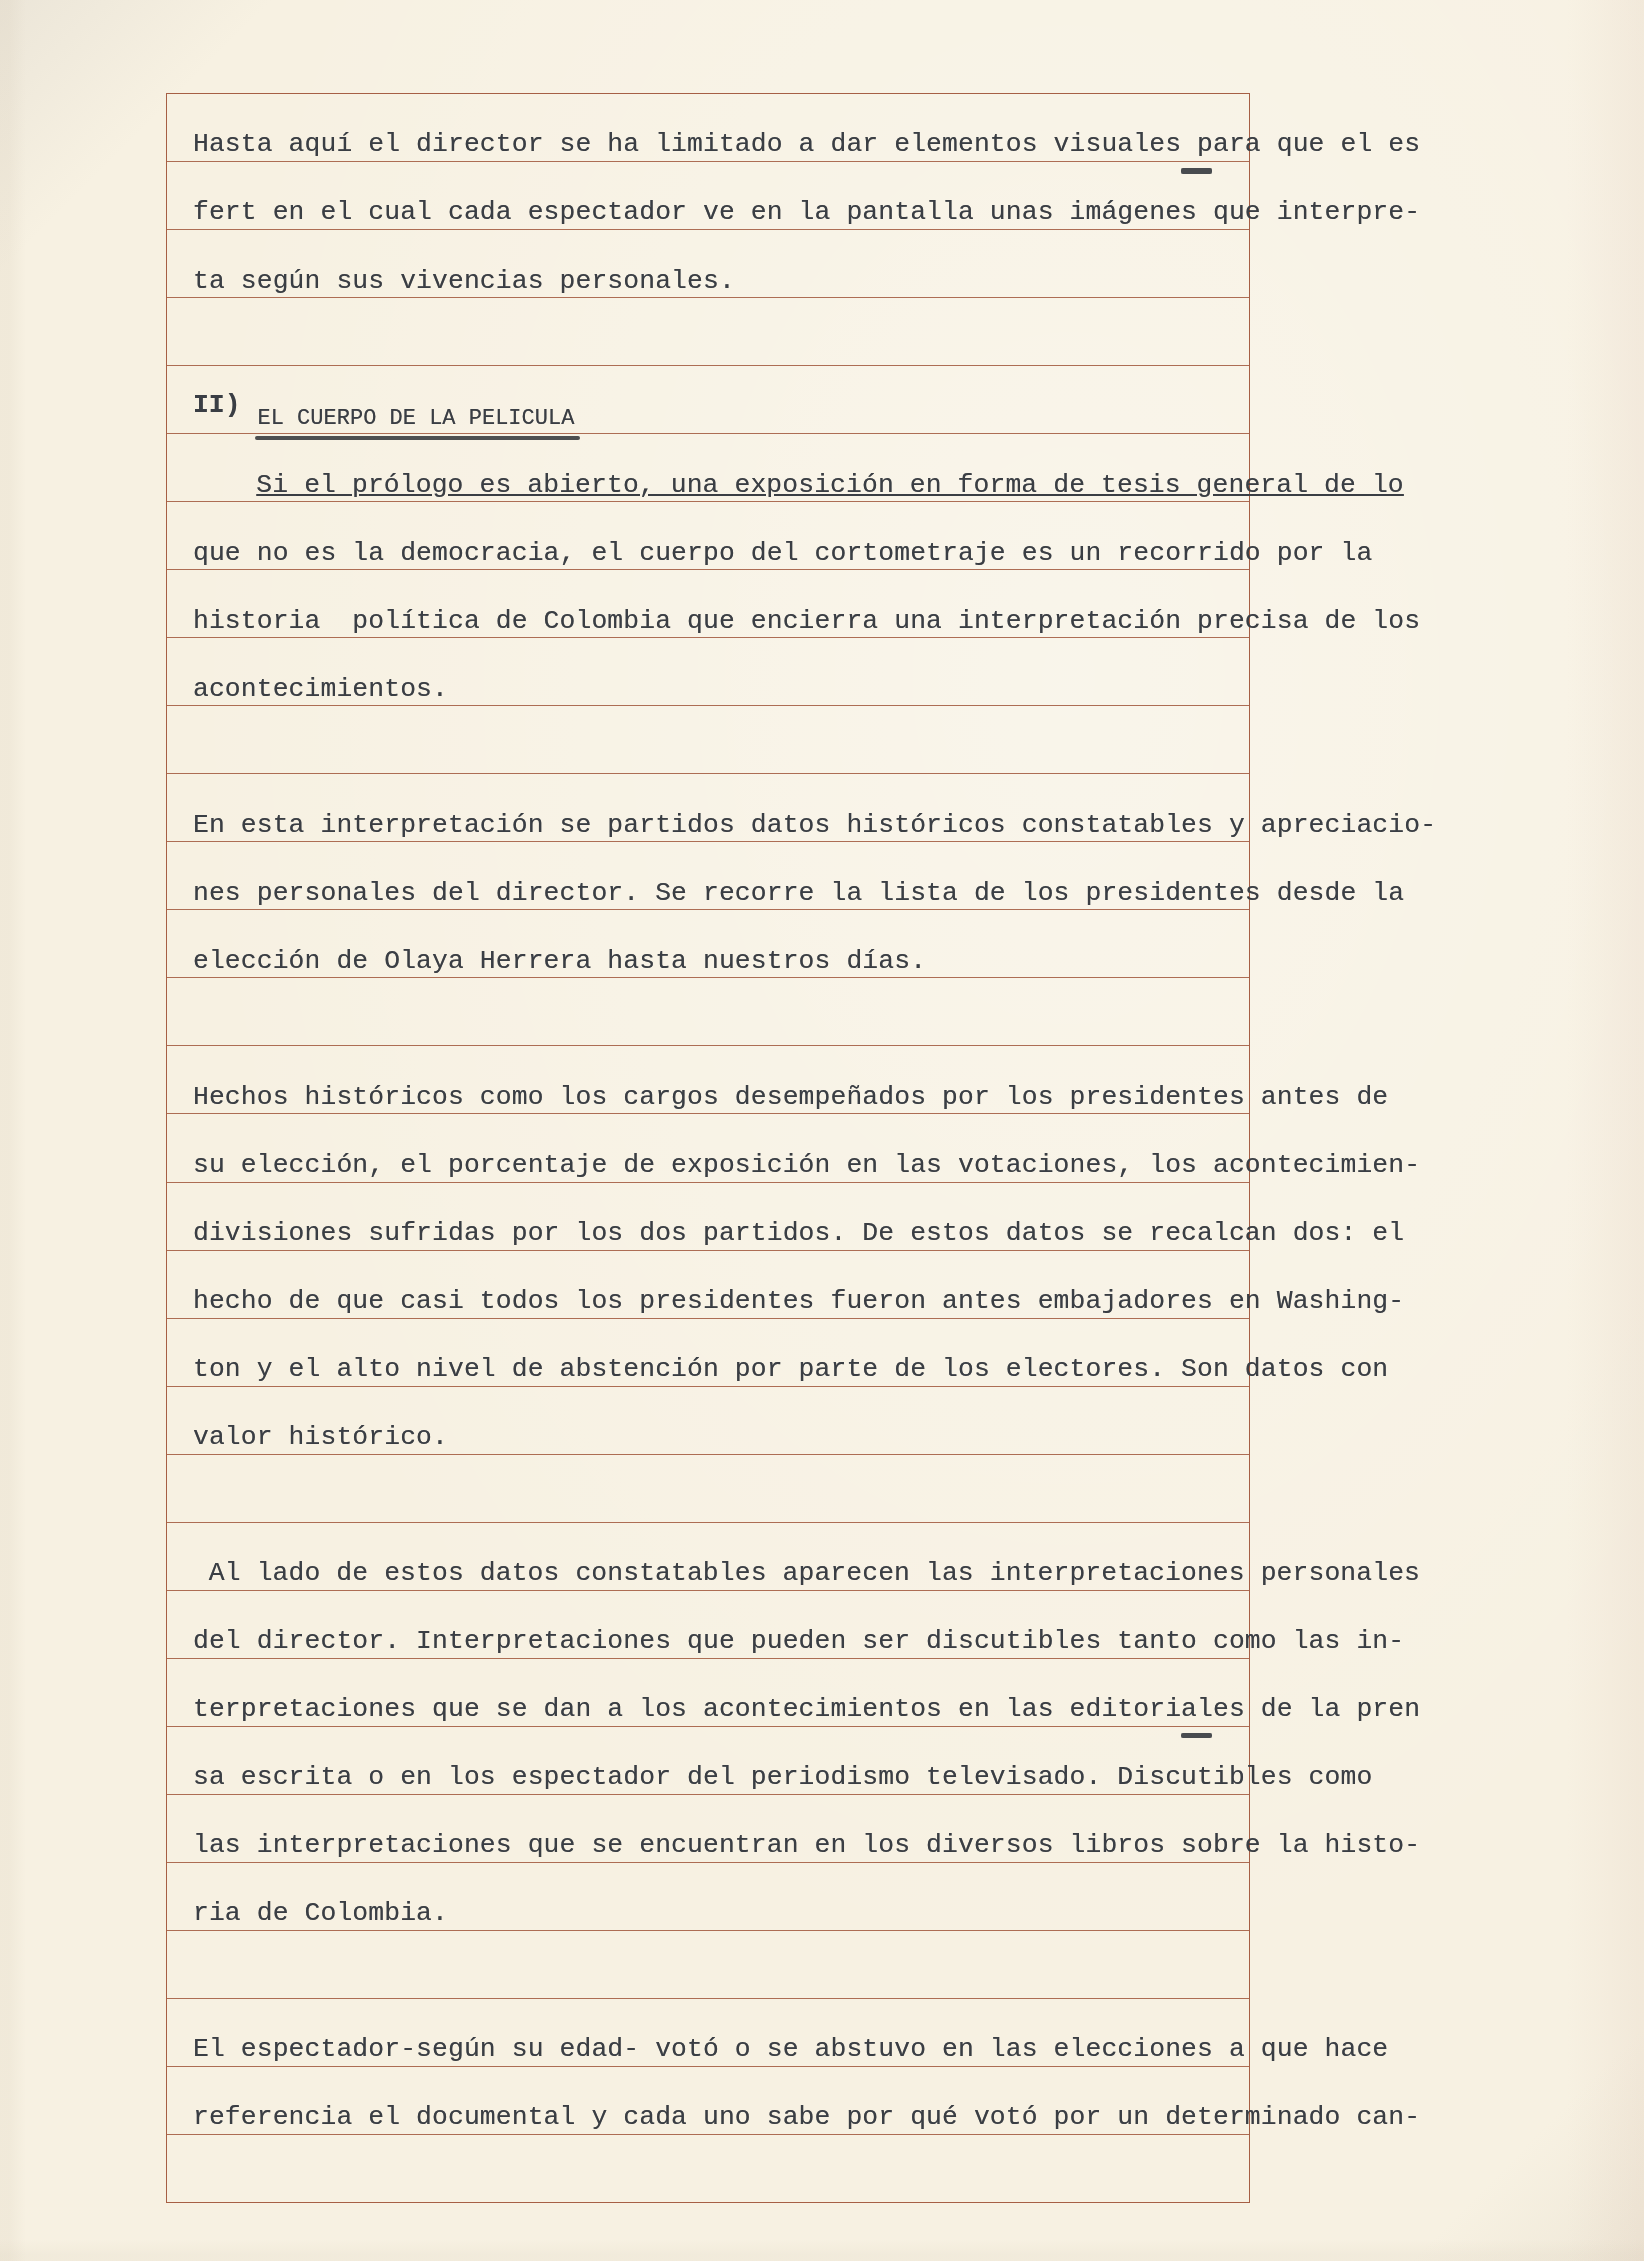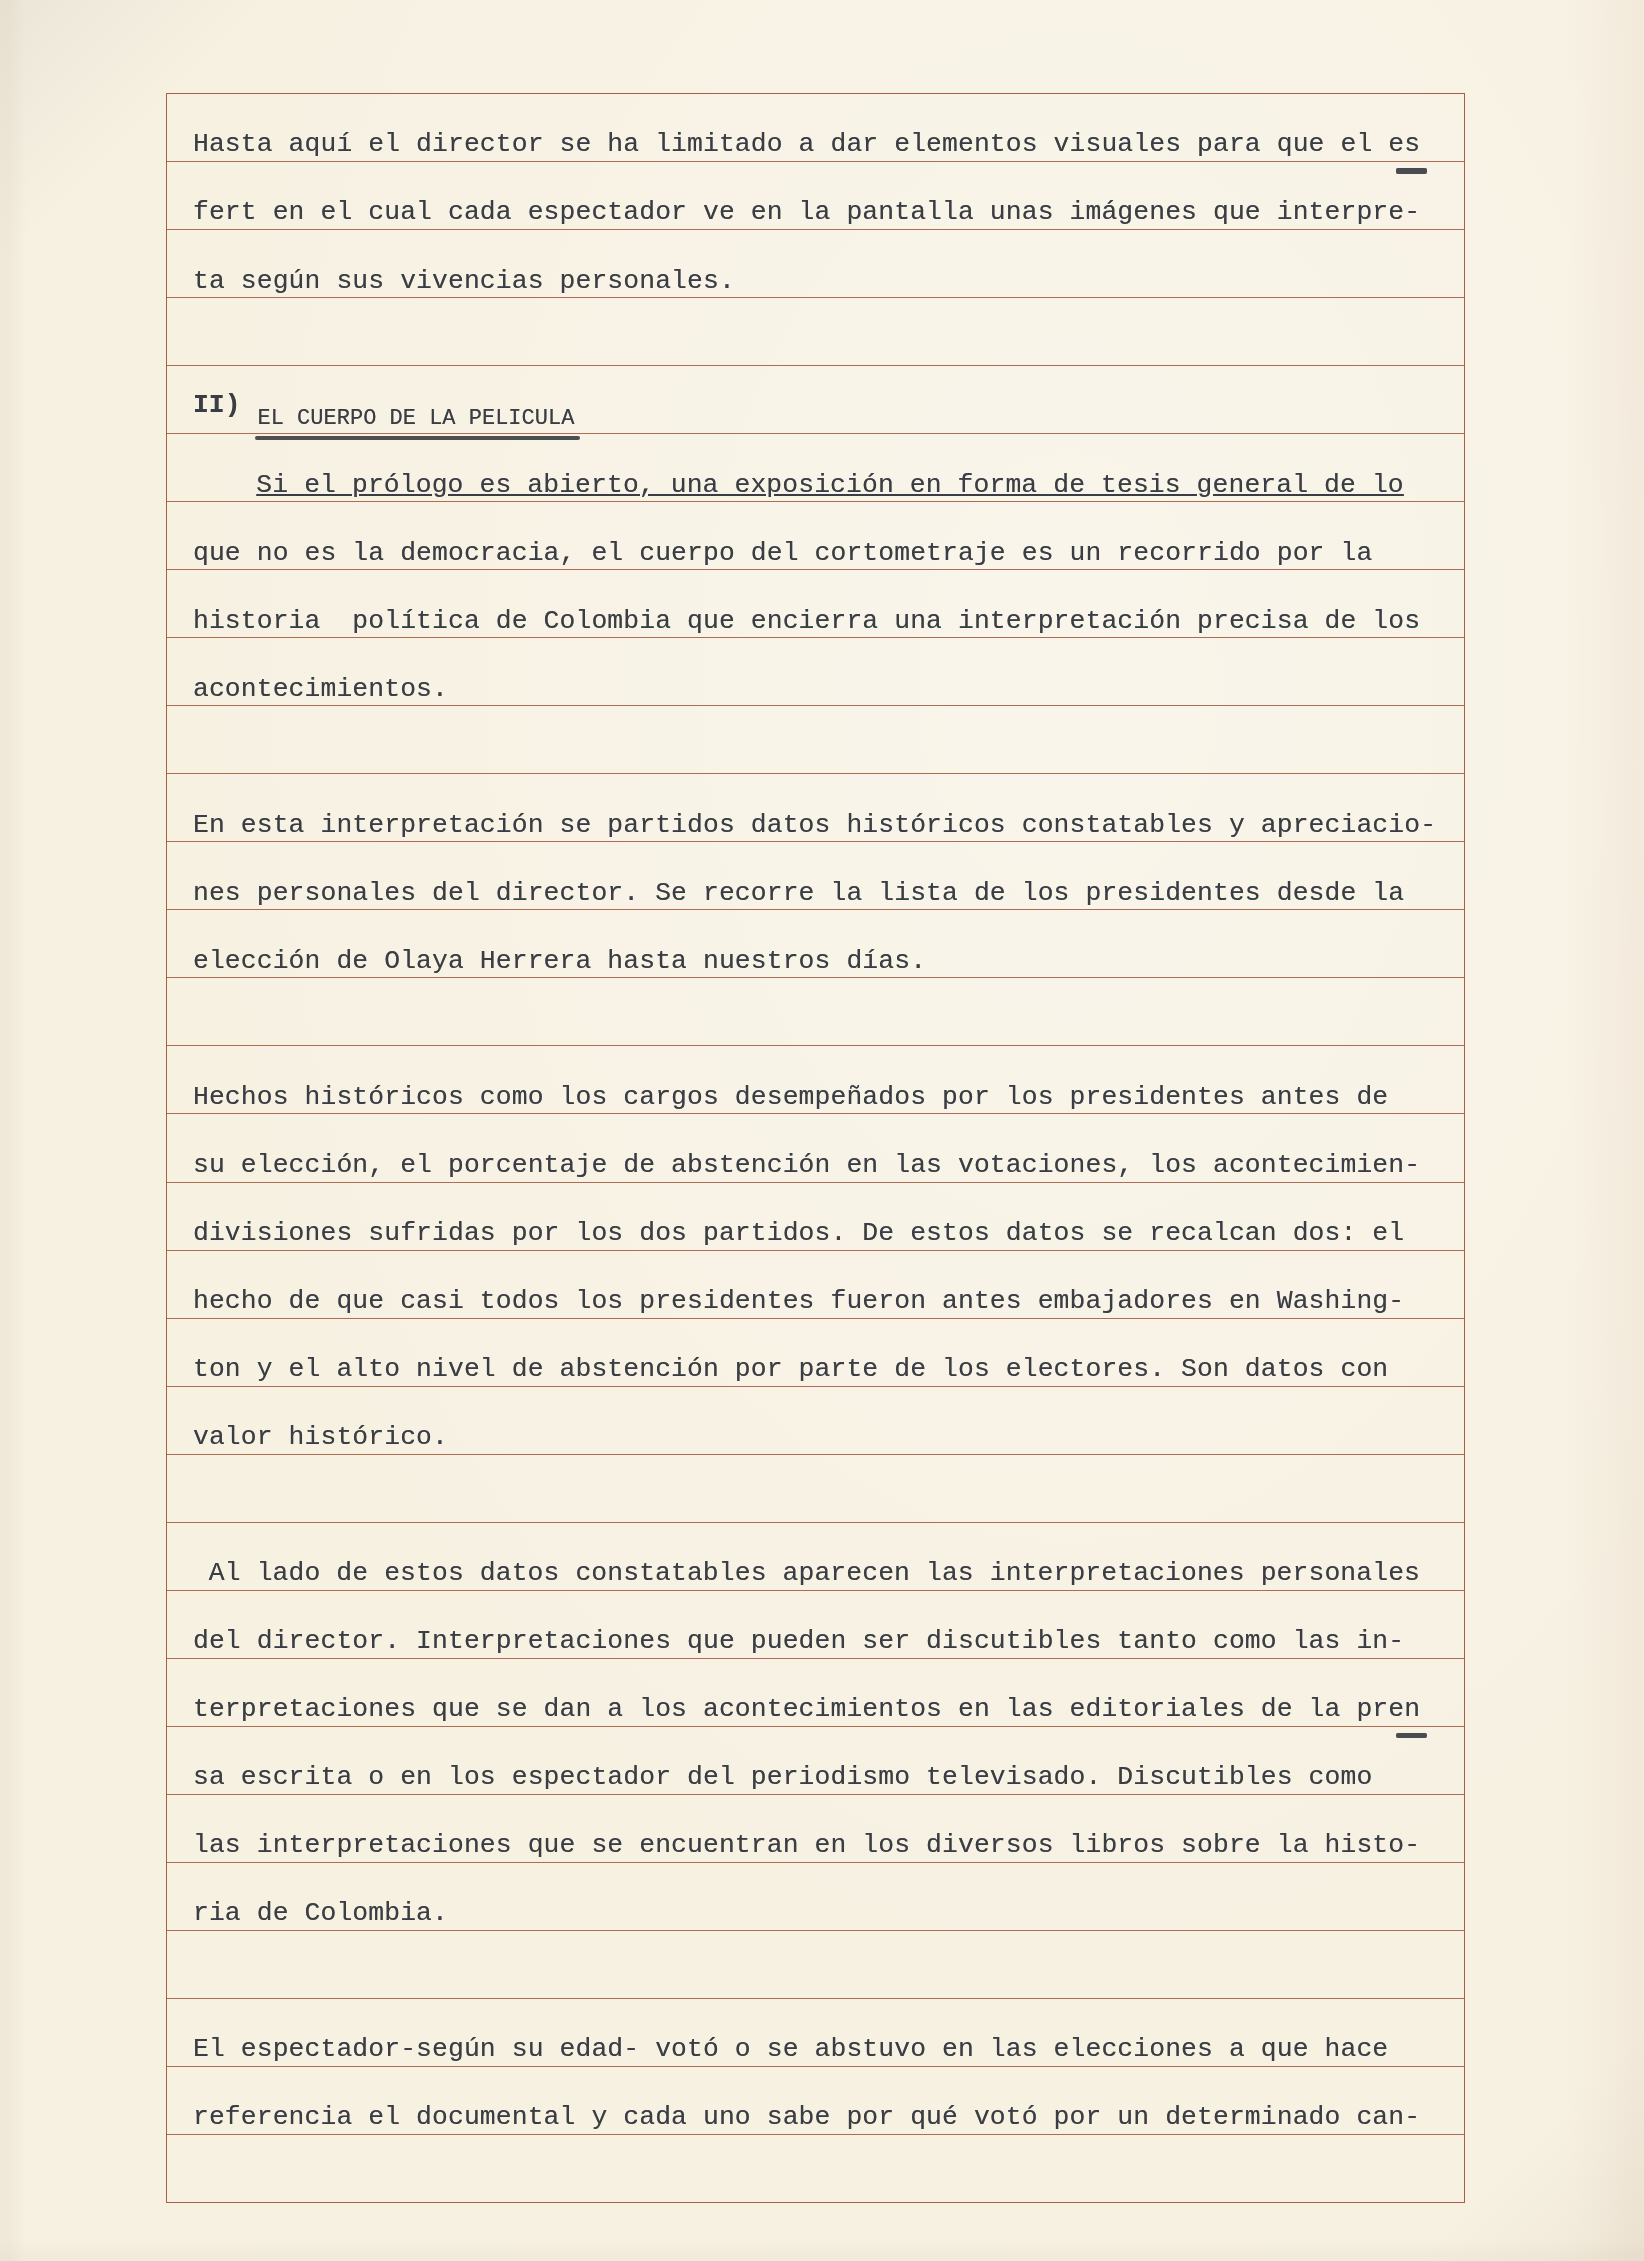--- a/index.html
+++ b/index.html
@@ -18,21 +18,21 @@
       var(--paper,#f7f1e2);
   }
   .sheen{
     position:absolute;inset:0;pointer-events:none;
     background:
       linear-gradient(90deg, rgba(210,198,178,0.18) 0 9px, rgba(210,198,178,0) 26px),
       linear-gradient(0deg, rgba(210,198,178,0.14) 0 6.4px, rgba(210,198,178,0) 22px),
       linear-gradient(270deg, rgba(214,186,170,0.15) 0 6.4px, rgba(214,186,170,0) 77px);
   }
   .frame{
-    position:absolute;left:166px;top:93px;width:1299px;height:2110px;
+    position:absolute;left:166px;top:93px;width:1084px;height:2110px;
     border:1.9px solid rgba(156,79,51,0.9);
     box-sizing:border-box;
     display:flex;flex-direction:column;
   }
   .row{
     flex:1 1 0;
     position:relative;
     display:flex;align-items:flex-end;
     padding:0 0 3.2px 26px;
     box-sizing:border-box;
@@ -84,21 +84,21 @@
       <div class="row ruled"><span class="txt" style="margin-left: 4ch; text-decoration: underline;">Si el prólogo es abierto, una exposición en forma de tesis general de lo</span></div>
       <div class="row ruled"><span class="txt">que no es la democracia, el cuerpo del cortometraje es un recorrido por la</span></div>
       <div class="row ruled"><span class="txt">historia  política de Colombia que encierra una interpretación precisa de los</span></div>
       <div class="row ruled"><span class="txt">acontecimientos.</span></div>
       <div class="row ruled"></div>
       <div class="row ruled"><span class="txt">En esta interpretación se partidos datos históricos constatables y apreciacio-</span></div>
       <div class="row ruled"><span class="txt">nes personales del director. Se recorre la lista de los presidentes desde la</span></div>
       <div class="row ruled"><span class="txt">elección de Olaya Herrera hasta nuestros días.</span></div>
       <div class="row ruled"></div>
       <div class="row ruled"><span class="txt">Hechos históricos como los cargos desempeñados por los presidentes antes de</span></div>
-      <div class="row ruled"><span class="txt">su elección, el porcentaje de abstención en las votaciones, los acontecimien-</span></div>
+      <div class="row ruled"><span class="txt">su elección, el porcentaje de exposición en las votaciones, los acontecimien-</span></div>
       <div class="row ruled"><span class="txt">divisiones sufridas por los dos partidos. De estos datos se recalcan dos: el</span></div>
       <div class="row ruled"><span class="txt">hecho de que casi todos los presidentes fueron antes embajadores en Washing-</span></div>
       <div class="row ruled"><span class="txt">ton y el alto nivel de abstención por parte de los electores. Son datos con</span></div>
       <div class="row ruled"><span class="txt">valor histórico.</span></div>
       <div class="row ruled"></div>
       <div class="row ruled"><span class="txt" style="margin-left: 1ch;">Al lado de estos datos constatables aparecen las interpretaciones personales</span></div>
       <div class="row ruled"><span class="txt">del director. Interpretaciones que pueden ser discutibles tanto como las in-</span></div>
       <div class="row ruled"><span class="txt">terpretaciones que se dan a los acontecimientos en las editoriales de la pren</span></div>
       <div class="row ruled"><span class="txt">sa escrita o en los espectador del periodismo televisado. Discutibles como</span><div class="dash"></div></div>
       <div class="row ruled"><span class="txt">las interpretaciones que se encuentran en los diversos libros sobre la histo-</span></div>

